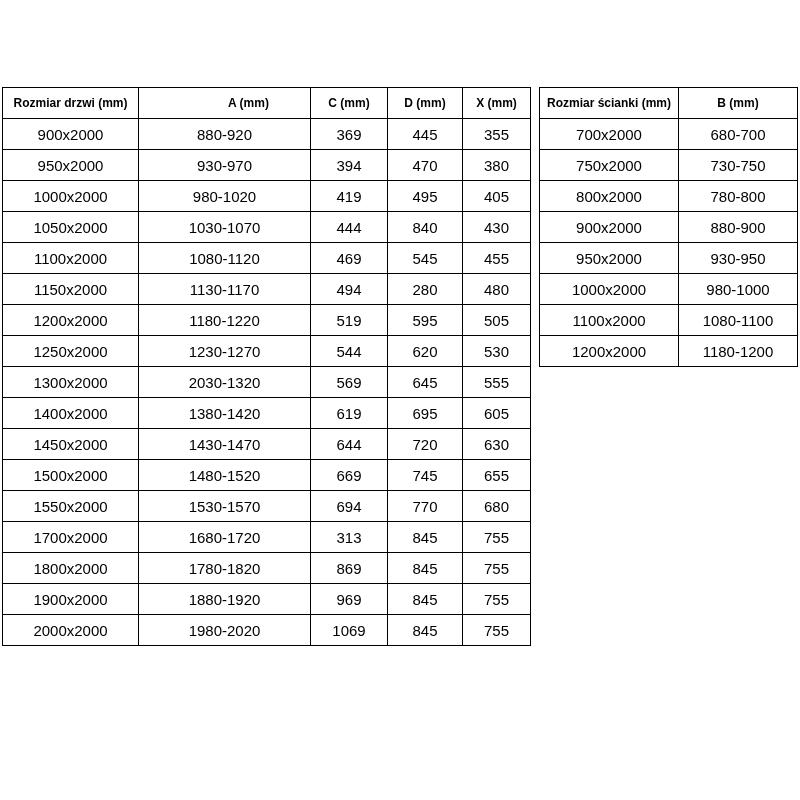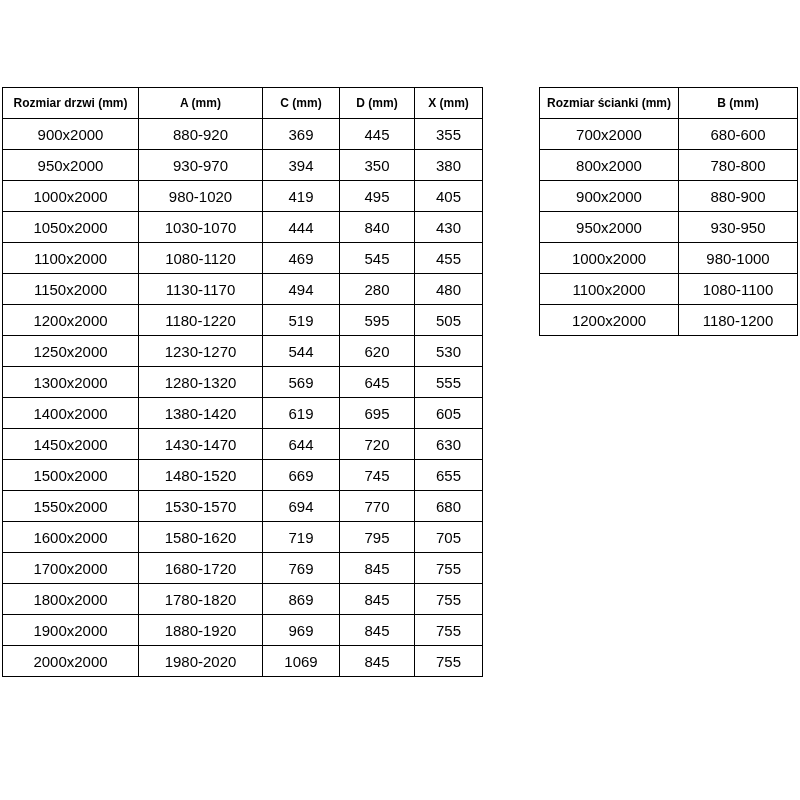--- a/index.html
+++ b/index.html
@@ -50,39 +50,39 @@
   }
 </style>
 </head>
 <body>
 
 <div class="page">
   <table class="spec" id="door-table">
       <thead>
         <tr>
           <th style="width: 135px;">Rozmiar drzwi (mm)</th>
-          <th style="width: 123px;">A (mm)</th>
+          <th style="width: 123px; padding-left: 48px;">A (mm)</th>
           <th style="width: 76px;">C (mm)</th>
           <th style="width: 74px;">D (mm)</th>
           <th style="width: 67px; text-align: center;">X (mm)</th>
         </tr>
       </thead>
       <tbody>
         <tr>
           <td>900x2000</td>
           <td>880-920</td>
           <td>369</td>
           <td>445</td>
           <td>355</td>
         </tr>
         <tr>
           <td>950x2000</td>
           <td>930-970</td>
           <td>394</td>
-          <td>350</td>
+          <td>470</td>
           <td>380</td>
         </tr>
         <tr>
           <td>1000x2000</td>
           <td>980-1020</td>
           <td>419</td>
           <td>495</td>
           <td>405</td>
         </tr>
         <tr>
@@ -115,21 +115,21 @@
         </tr>
         <tr>
           <td>1250x2000</td>
           <td>1230-1270</td>
           <td>544</td>
           <td>620</td>
           <td>530</td>
         </tr>
         <tr>
           <td>1300x2000</td>
-          <td>1280-1320</td>
+          <td>2030-1320</td>
           <td>569</td>
           <td>645</td>
           <td>555</td>
         </tr>
         <tr>
           <td>1400x2000</td>
           <td>1380-1420</td>
           <td>619</td>
           <td>695</td>
           <td>605</td>
@@ -149,30 +149,23 @@
           <td>655</td>
         </tr>
         <tr>
           <td>1550x2000</td>
           <td>1530-1570</td>
           <td>694</td>
           <td>770</td>
           <td>680</td>
         </tr>
         <tr>
-          <td>1600x2000</td>
-          <td>1580-1620</td>
-          <td>719</td>
-          <td>795</td>
-          <td>705</td>
-        </tr>
-        <tr>
           <td>1700x2000</td>
           <td>1680-1720</td>
-          <td>769</td>
+          <td>313</td>
           <td>845</td>
           <td>755</td>
         </tr>
         <tr>
           <td>1800x2000</td>
           <td>1780-1820</td>
           <td>869</td>
           <td>845</td>
           <td>755</td>
         </tr>
@@ -195,21 +188,25 @@
   <table class="spec" id="wall-table">
       <thead>
         <tr>
           <th style="width: 138px;">Rozmiar ścianki (mm)</th>
           <th style="width: 118px;">B (mm)</th>
         </tr>
       </thead>
       <tbody>
         <tr>
           <td>700x2000</td>
-          <td>680-600</td>
+          <td>680-700</td>
+        </tr>
+        <tr>
+          <td>750x2000</td>
+          <td>730-750</td>
         </tr>
         <tr>
           <td>800x2000</td>
           <td>780-800</td>
         </tr>
         <tr>
           <td>900x2000</td>
           <td>880-900</td>
         </tr>
         <tr>

